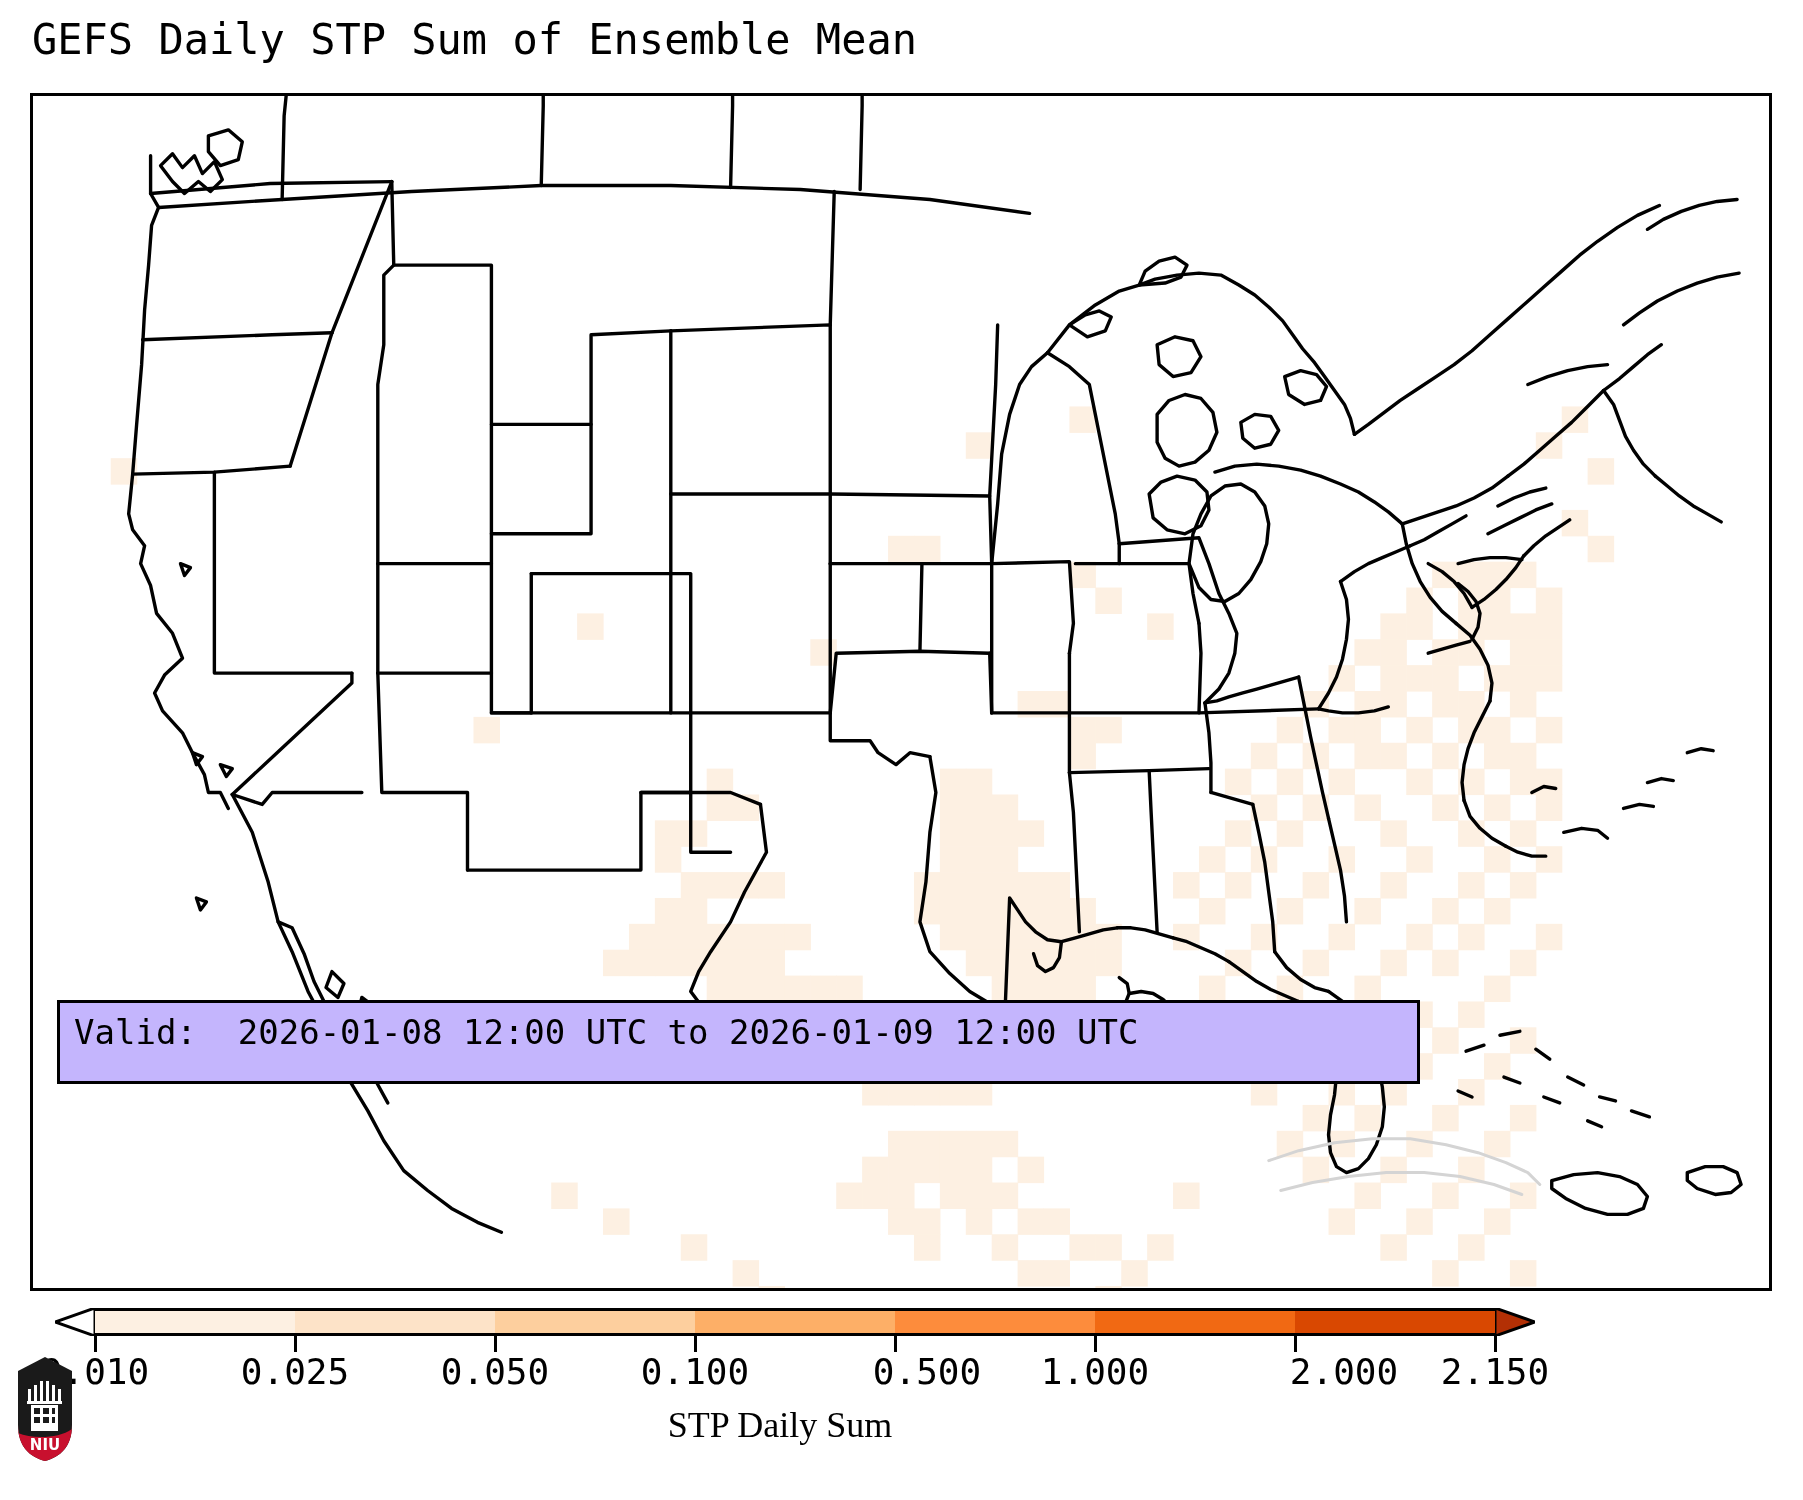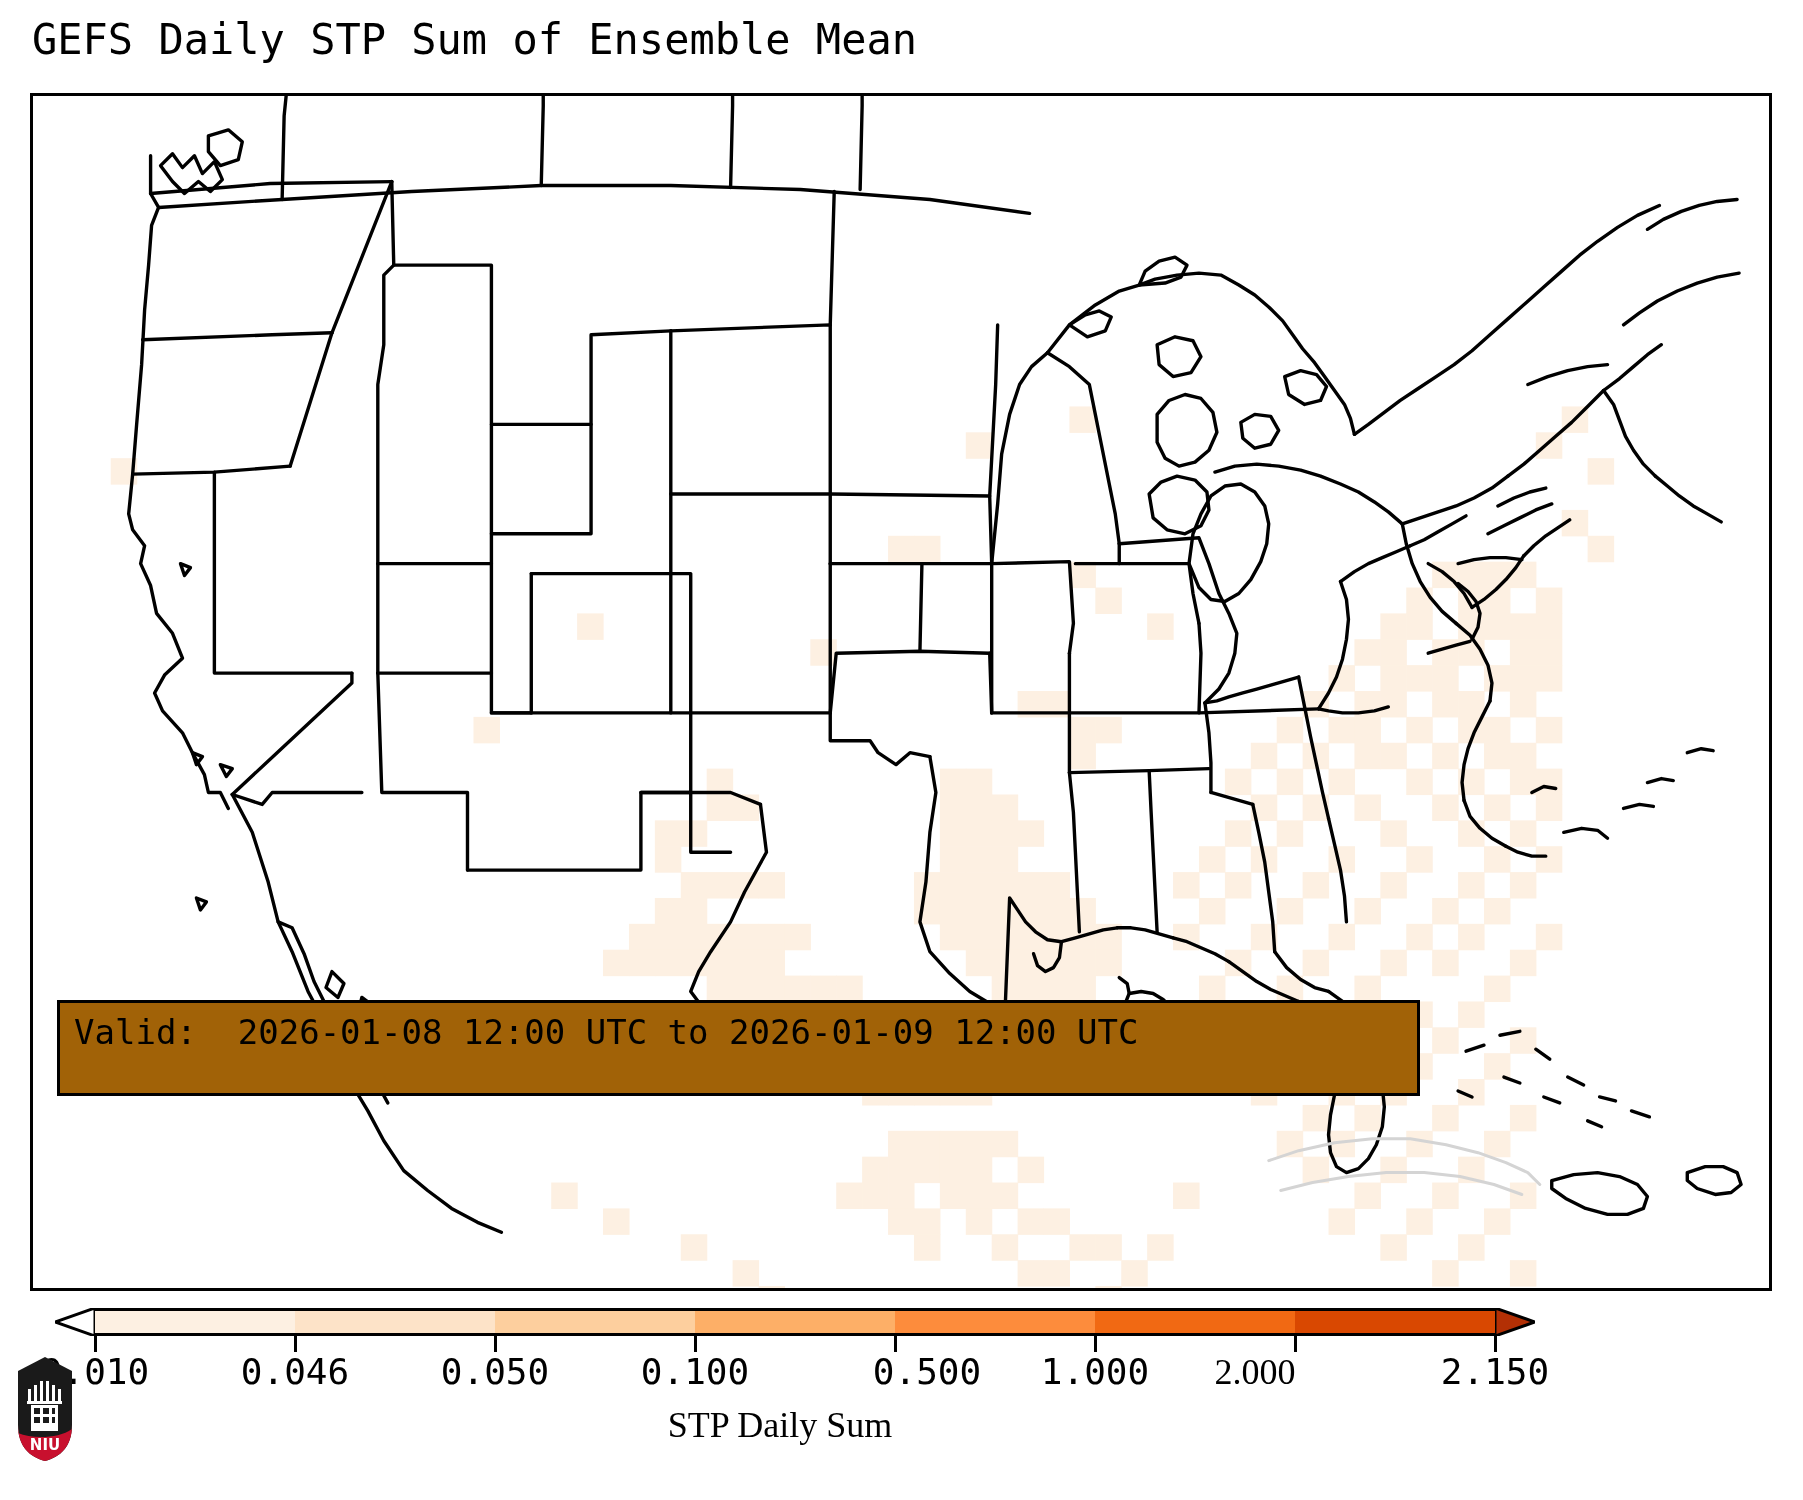--- a/index.html
+++ b/index.html
@@ -16,22 +16,22 @@
 
   
   #map-frame{
     position:absolute;left:30px;top:93px;width:1742px;height:1198px;
     border:3px solid #000;box-sizing:border-box;background:#ffffff;overflow:hidden;
   }
   #map-canvas{position:absolute;left:0;top:0;width:100%;height:100%;}
 
   
   #info-box{
-    position:absolute;left:57px;top:1000px;width:1363px;height:96px;
-    background:#a16207;border:3px solid #000;box-sizing:border-box;
+    position:absolute;left:57px;top:1000px;width:1363px;height:84px;
+    background:#c4b5fd;border:3px solid #000;box-sizing:border-box;
     padding:6px 14px 14px 14px;
   }
   .info-line{
     font-family:"DejaVu Sans Mono","Liberation Mono",monospace;
     font-size:34px;line-height:46px;color:#000;white-space:pre;
   }
 
   
   #colorbar-wrap{position:absolute;left:0;top:1300px;width:1803px;height:60px;}
   #cbar-body{
@@ -575,31 +575,31 @@
         <div class="seg" style="background: rgb(241, 105, 19);"></div>
         <div class="seg" style="background: rgb(217, 72, 1);"></div>
       </div>
     <svg id="cb-arrow-right" class="cb-arrow" viewBox="0 0 40 28" preserveAspectRatio="none">
       <polygon points="0,0 40,14 0,28" fill="#b33005" stroke="#000" stroke-width="3"></polygon>
     </svg>
     <div id="cb-ticks">
         <div class="cb-tick" style="left: 94px;"></div>
         <div class="cb-label" style="left: 95px;">0.010</div>
         <div class="cb-tick" style="left: 294px;"></div>
-        <div class="cb-label" style="left: 295px;">0.046</div>
+        <div class="cb-label" style="left: 295px;">0.025</div>
         <div class="cb-tick" style="left: 494px;"></div>
         <div class="cb-label" style="left: 495px;">0.050</div>
         <div class="cb-tick" style="left: 694px;"></div>
         <div class="cb-label" style="left: 695px;">0.100</div>
         <div class="cb-tick" style="left: 894px;"></div>
         <div class="cb-label" style="left: 895px; margin-left: 32px;">0.500</div>
         <div class="cb-tick" style="left: 1094px;"></div>
         <div class="cb-label" style="left: 1095px;">1.000</div>
         <div class="cb-tick" style="left: 1294px;"></div>
-        <div class="cb-label" style="left: 1255px; font-family: Liberation Serif, serif;">2.000</div>
+        <div class="cb-label" style="left: 1344px;">2.000</div>
         <div class="cb-tick" style="left: 1494px;"></div>
         <div class="cb-label" style="left: 1495px;">2.150</div>
       </div>
   </div>
   <div id="cbar-title">STP Daily Sum</div>
 
   <svg id="niu-logo" viewBox="0 0 62 108">
     <path d="M31,2 L58,16 L58,70 C58,92 46,102 31,106 C16,102 4,92 4,70 L4,16 Z" fill="#1a1a1a"></path>
     <g fill="#ffffff">
       <rect x="14" y="34" width="3" height="14"></rect>

